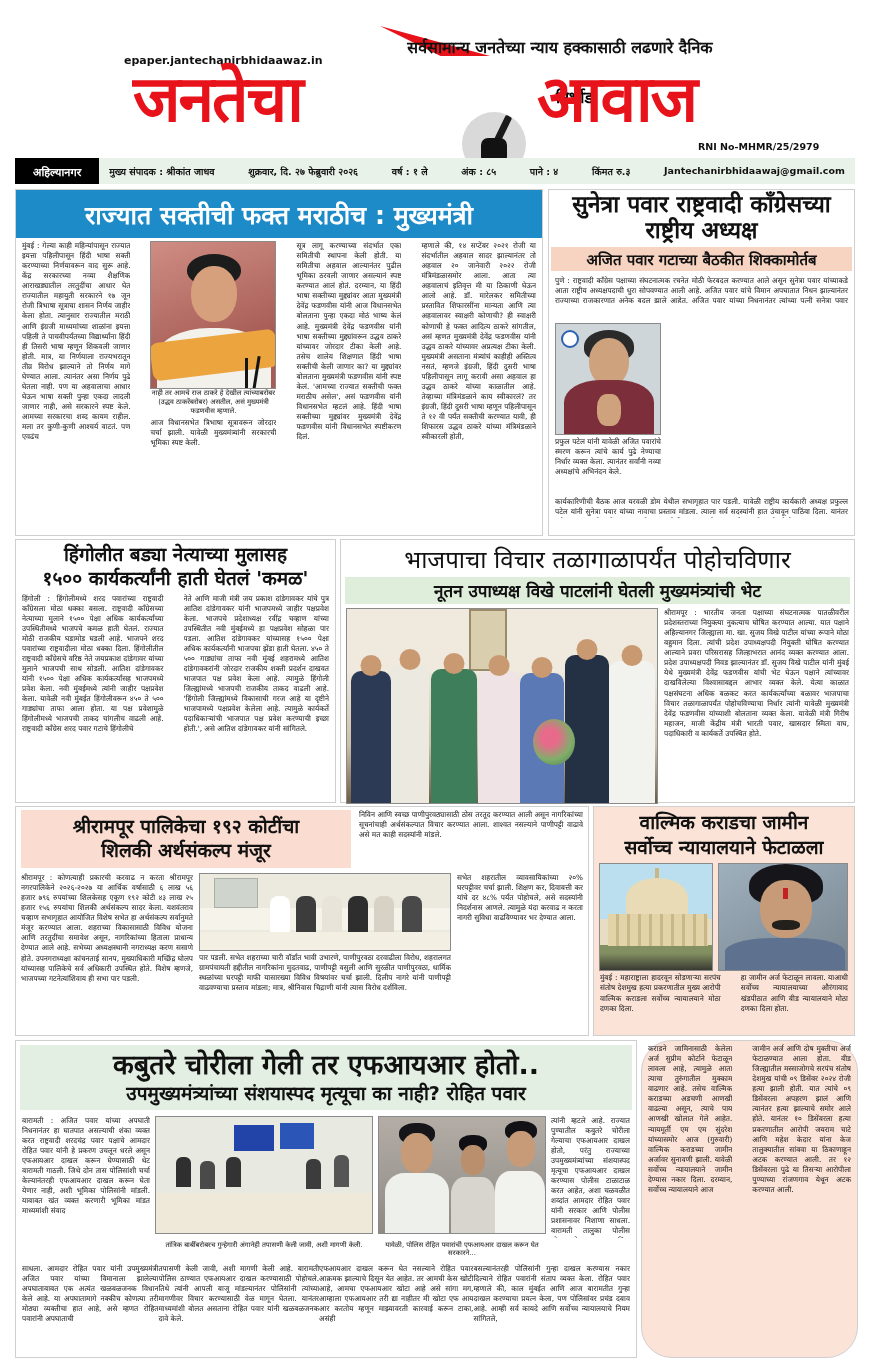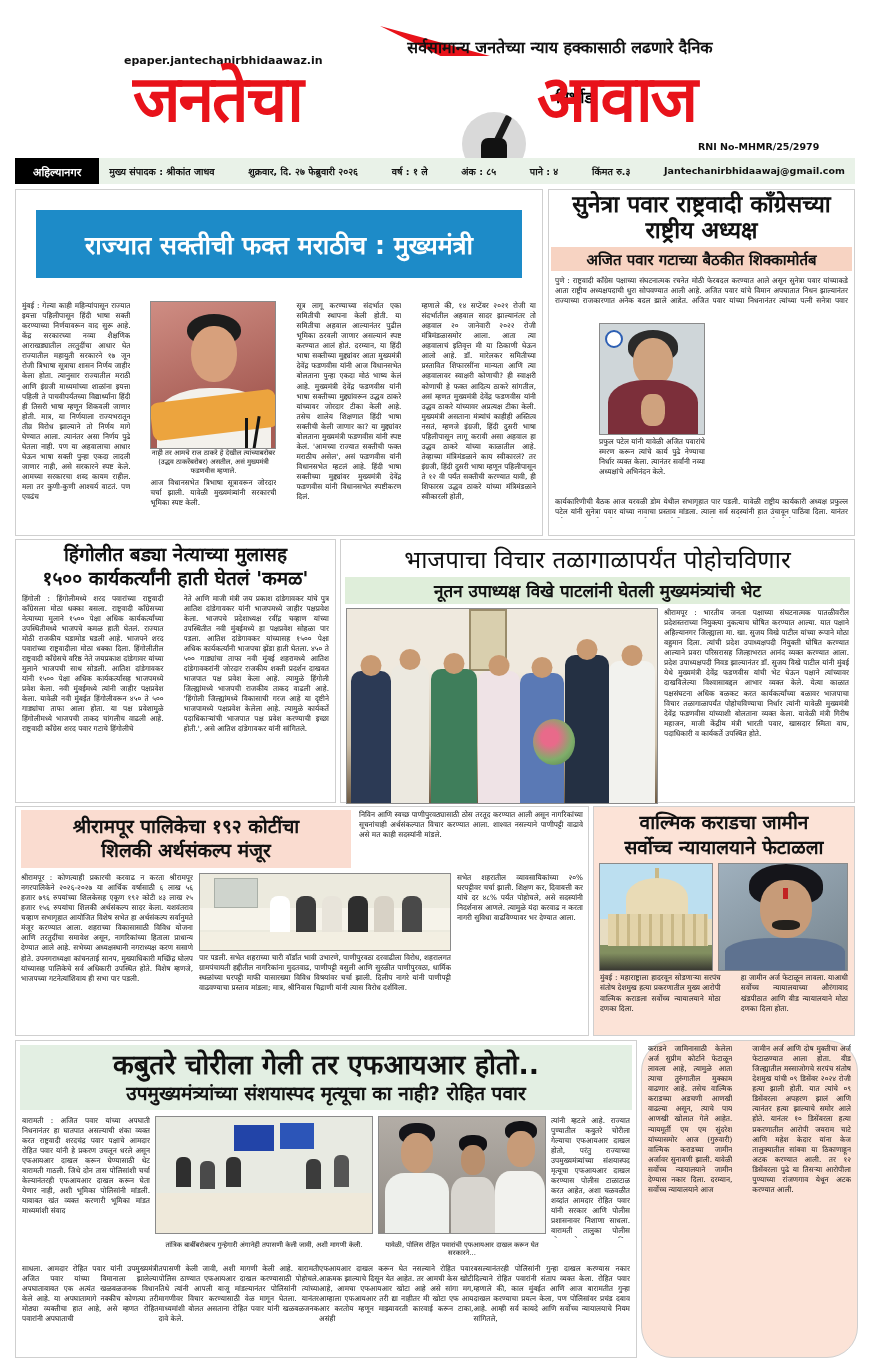--- a/index.html
+++ b/index.html
@@ -28,21 +28,21 @@
            padding:0 18px;font-size:11px;}
   .infoitems{flex:1;display:flex;justify-content:space-between;padding:0 10px;}
   
   .art{position:absolute;background:#fff;border:1px solid #cfcfcf;box-sizing:border-box;}
   .col{font-size:7.3px;line-height:1.38;text-align:justify;overflow:hidden;}
   .cols{display:flex;gap:20px;padding:3px 6px;box-sizing:border-box;}
   .ph{position:relative;overflow:hidden;border:1px solid #8a8a8a;box-sizing:border-box;flex:none;}
   .ph div{position:absolute;}
   .cap{font-size:6.9px;line-height:1.3;text-align:center;overflow:hidden;}
   
-  .a1-head{margin:20px;height:68px;background:#1d8bc8;color:#fff;display:flex;align-items:center;
+  .a1-head{margin:0;height:48px;background:#1d8bc8;color:#fff;display:flex;align-items:center;
            justify-content:center;font-size:25px;font-weight:bold;white-space:nowrap;overflow:hidden;}
   .a1 .cols{height:272px;}
   
   .a2-head{padding-top:2px;text-align:center;font-size:23px;line-height:1.12;font-weight:bold;}
   .a2-sub{margin:3px 2px 2px;background:#f7d3c2;text-align:center;font-size:15px;font-weight:bold;
           padding:2px 0;white-space:nowrap;overflow:hidden;}
   .a2 .cols{height:248px;flex-direction:column;}
   
   .a3-head{padding-top:3px;text-align:center;font-size:19px;line-height:1.25;font-weight:bold;}
   .a3 .cols{height:200px;}
@@ -186,21 +186,21 @@
       <div class="col">सूत्र लागू करण्याच्या संदर्भात एका समितीची स्थापना केली होती. या समितीचा अहवाल आल्यानंतर पुढील भूमिका ठरवली जाणार असल्यानं स्पष्ट करण्यात आलं होतं. दरम्यान, या हिंदी भाषा सक्तीच्या मुद्द्यांवर आता मुख्यमंत्री देवेंद्र फडणवीस यांनी आज विधानसभेत बोलताना पुन्हा एकदा मोठं भाष्य केलं आहे. मुख्यमंत्री देवेंद्र फडणवीस यांनी भाषा सक्तीच्या मुद्द्यांवरून उद्धव ठाकरे यांच्यावर जोरदार टीका केली आहे. तसेच शालेय शिक्षणात हिंदी भाषा सक्तीची केली जाणार का? या मुद्द्यांवर बोलताना मुख्यमंत्री फडणवीस यांनी स्पष्ट केलं. 'आमच्या राज्यात सक्तीची फक्त मराठीच असेल', असं फडणवीस यांनी विधानसभेत म्हटलं आहे. हिंदी भाषा सक्तीच्या मुद्द्यांवर मुख्यमंत्री देवेंद्र फडणवीस यांनी विधानसभेत स्पष्टीकरण दिलं.</div>
       <div class="col">म्हणाले की, १४ सप्टेंबर २०२१ रोजी या संदर्भातील अहवाल सादर झाल्यानंतर तो अहवाल २० जानेवारी २०२२ रोजी मंत्रिमंडळासमोर आला. आता त्या अहवालाचं इतिवृत्त मी या ठिकाणी घेऊन आलो आहे. डॉ. मारेलकर समितीच्या प्रस्तावित शिफारसींना मान्यता आणि त्या अहवालावर स्वाक्षरी कोणाची? ही स्वाक्षरी कोणाची हे फक्त आदित्य ठाकरे सांगतील, असं म्हणत मुख्यमंत्री देवेंद्र फडणवीस यांनी उद्धव ठाकरे यांच्यावर अप्रत्यक्ष टीका केली. मुख्यमंत्री असताना मंत्र्यांचं काहीही अस्तित्व नसतं, म्हणजे इंग्रजी, हिंदी दुसरी भाषा पहिलीपासून लागू करावी असा अहवाल हा उद्धव ठाकरे यांच्या काळातील आहे. तेव्हाच्या मंत्रिमंडळाने काय स्वीकारलं? तर इंग्रजी, हिंदी दुसरी भाषा म्हणून पहिलीपासून ते १२ वी पर्यंत सक्तीची करण्यात यावी, ही शिफारस उद्धव ठाकरे यांच्या मंत्रिमंडळाने स्वीकारली होती,</div>
     </div>
   </div>
 
   <div class="art a2" style="left:548px;top:189px;width:307px;height:347px;">
     <div class="a2-head">सुनेत्रा पवार राष्ट्रवादी काँग्रेसच्या राष्ट्रीय अध्यक्ष</div>
     <div class="a2-sub">अजित पवार गटाच्या बैठकीत शिक्कामोर्तब</div>
     <div class="cols">
       <div class="col">पुणे : राष्ट्रवादी काँग्रेस पक्षाच्या संघटनात्मक रचनेत मोठी फेरबदल करण्यात आले असून सुनेत्रा पवार यांच्याकडे आता राष्ट्रीय अध्यक्षपदाची धुरा सोपवण्यात आली आहे. अजित पवार यांचे विमान अपघातात निधन झाल्यानंतर राज्याच्या राजकारणात अनेक बदल झाले आहेत. अजित पवार यांच्या निधनानंतर त्यांच्या पत्नी सुनेत्रा पवार यांच्याकडे पक्षाची राष्ट्रीय धुरा सोपविण्यात आली आहे. राष्ट्रवादी काँग्रेस पक्षाच्या राष्ट्रीय</div>
-      <div style="width:106px;flex:none;margin-left:44px;">
+      <div style="width:106px;flex:none;">
         <div class="ph su" style="width:106px;height:112px;">
           <div class="logo"></div>
             <div class="h"></div>
           <div class="f"></div>
             <div class="b"></div>
           <div class="hd"></div>
         </div>
         <div class="col" style="margin-top:2px;">प्रफुल पटेल यांनी यावेळी अजित पवारांचे स्मरण करून त्यांचे कार्य पुढे नेण्याचा निर्धार व्यक्त केला. त्यानंतर सर्वांनी नव्या अध्यक्षांचे अभिनंदन केले.</div>
       </div>
       <div class="col">कार्यकारिणीची बैठक आज यरवळी डोम येथील सभागृहात पार पडली. यावेळी राष्ट्रीय कार्यकारी अध्यक्ष प्रफुल्ल पटेल यांनी सुनेत्रा पवार यांच्या नावाचा प्रस्ताव मांडला. त्याला सर्व सदस्यांनी हात उंचावून पाठिंबा दिला. यानंतर सुनेत्रा पवार यांची राष्ट्रीय अध्यक्षपदी एकमताने निवड झाल्याचे प्रफुल पटेल यांनी जाहीर केले.</div>

